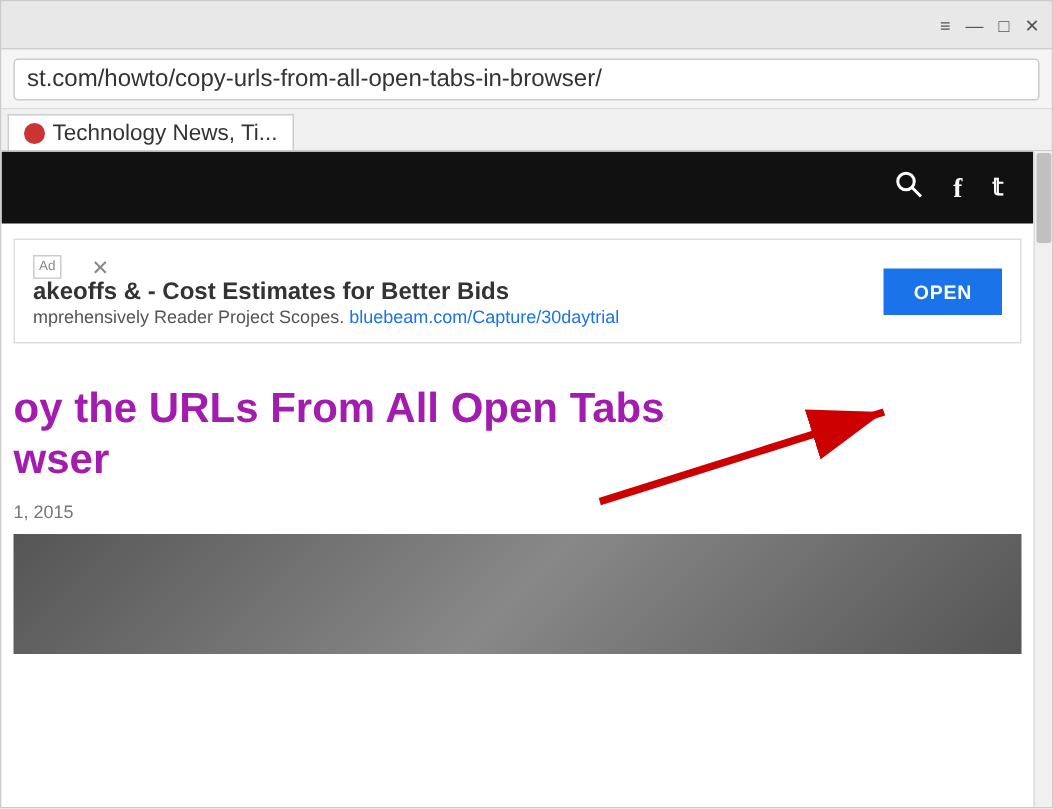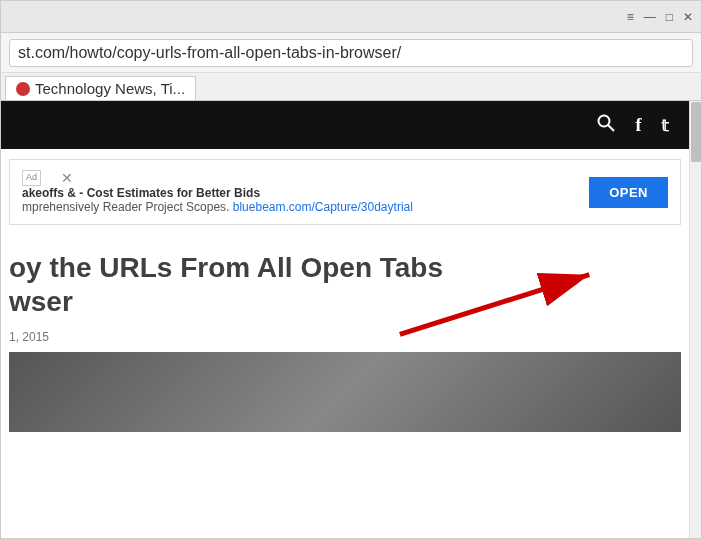--- a/index.html
+++ b/index.html
@@ -206,21 +206,21 @@
       border: 1px solid #ddd;
       margin: 10px 8px;
       padding: 10px 12px;
       display: flex;
       align-items: center;
       justify-content: space-between;
       background: #fff;
     }
 
     .ad-left h3 {
-      font-size: 12px;
+      font-size: 16px;
       font-weight: bold;
       color: #333;
     }
 
     .ad-left p {
       font-size: 12px;
       color: #555;
     }
 
     .ad-left p a {
@@ -268,21 +268,21 @@
     }
 
     
     .article-section {
       padding: 16px 8px 8px 8px;
     }
 
     .article-title {
       font-size: 28px;
       font-weight: 900;
-      color: #404040;
+      color: #a21caf;
       line-height: 1.2;
       margin-bottom: 12px;
     }
 
     .article-date {
       font-size: 12px;
       color: #777;
       margin-bottom: 8px;
     }
 

